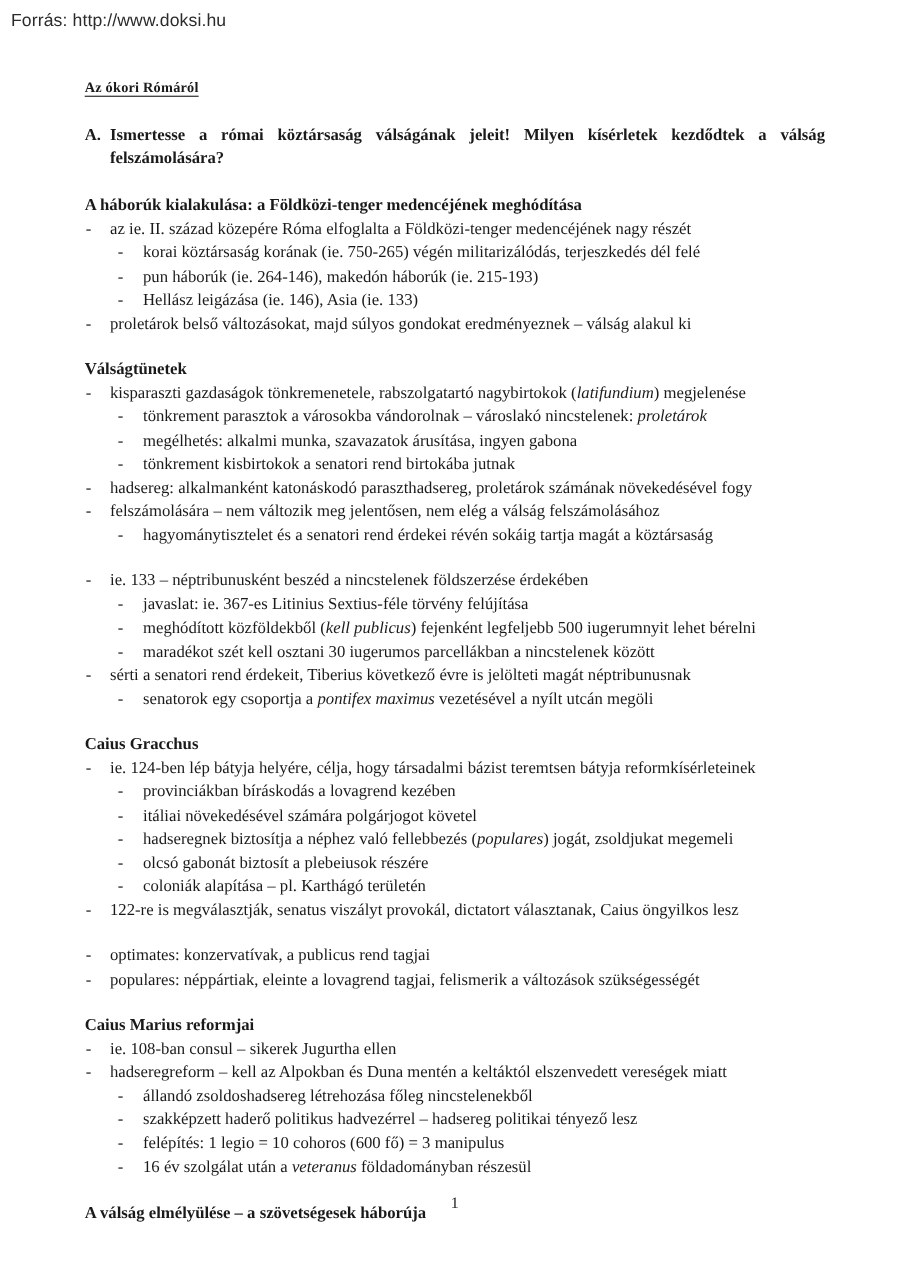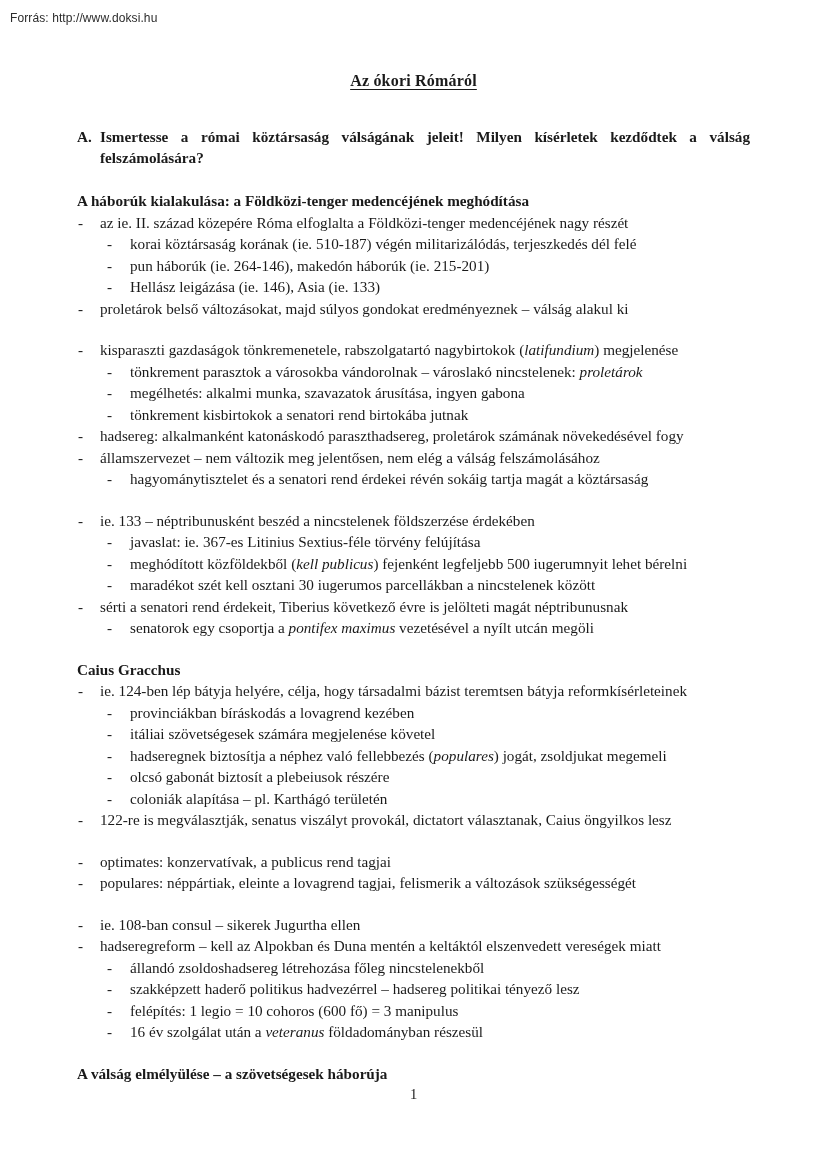--- a/index.html
+++ b/index.html
@@ -18,38 +18,38 @@
   .page {
     position: absolute;
     inset: 0;
     background: #ffffff;
   }
   .source-header {
     position: absolute;
     top: 11px;
     left: 10px;
     font-family: "Liberation Sans", "DejaVu Sans", sans-serif;
-    font-size: 12px;
+    font-size: 16px;
     color: #2b2b2b;
     letter-spacing: 0.1px;
     white-space: nowrap;
   }
   .content {
     position: absolute;
     left: 77px;
     top: 72px;
     width: 673px;
   }
   .doc-title {
-    text-align: center;
-    font-size: 16px;
+    text-align: left;
+    font-size: 13px;
     font-weight: bold;
     text-decoration: underline;
     text-underline-offset: 3px;
-    margin: 0 0 36px 0;
+    margin: 0 0 24px 0;
     letter-spacing: 0.2px;
   }
   .question {
     display: flex;
     align-items: flex-start;
     font-weight: bold;
     font-size: 15.2px;
     line-height: 21px;
     margin-bottom: 22px;
   }
@@ -141,39 +141,40 @@
           <div class="section-heading">A háborúk kialakulása: a Földközi-tenger medencéjének meghódítása</div>
           <ul class="lvl1">
             <li class="item">
               <span class="dash">-</span>
               <span class="itxt">az ie. II. század közepére Róma elfoglalta a Földközi-tenger medencéjének nagy részét</span>
             </li>
             <li class="lvl2wrap">
               <ul class="lvl2">
                 <li class="item">
                   <span class="dash">-</span>
-                  <span class="itxt">korai köztársaság korának (ie. 510-187) végén militarizálódás, terjeszkedés dél felé</span>
-                </li>
-                <li class="item">
-                  <span class="dash">-</span>
-                  <span class="itxt">pun háborúk (ie. 264-146), makedón háborúk (ie. 215-201)</span>
+                  <span class="itxt">korai köztársaság korának (ie. 750-265) végén militarizálódás, terjeszkedés dél felé</span>
+                </li>
+                <li class="item">
+                  <span class="dash">-</span>
+                  <span class="itxt">pun háborúk (ie. 264-146), makedón háborúk (ie. 215-193)</span>
                 </li>
                 <li class="item">
                   <span class="dash">-</span>
                   <span class="itxt">Hellász leigázása (ie. 146), Asia (ie. 133)</span>
                 </li>
               </ul>
             </li>
             <li class="item">
               <span class="dash">-</span>
               <span class="itxt">proletárok belső változásokat, majd súlyos gondokat eredményeznek – válság alakul ki</span>
             </li>
           </ul>
         </div>
         <div class="section">
+          <div class="section-heading">Válságtünetek</div>
           <ul class="lvl1">
             <li class="item">
               <span class="dash">-</span>
               <span class="itxt">kisparaszti gazdaságok tönkremenetele, rabszolgatartó nagybirtokok (<i>latifundium</i>) megjelenése</span>
             </li>
             <li class="lvl2wrap">
               <ul class="lvl2">
                 <li class="item">
                   <span class="dash">-</span>
                   <span class="itxt">tönkrement parasztok a városokba vándorolnak – városlakó nincstelenek: <i>proletárok</i></span>
@@ -187,21 +188,21 @@
                   <span class="itxt">tönkrement kisbirtokok a senatori rend birtokába jutnak</span>
                 </li>
               </ul>
             </li>
             <li class="item">
               <span class="dash">-</span>
               <span class="itxt">hadsereg: alkalmanként katonáskodó paraszthadsereg, proletárok számának növekedésével fogy</span>
             </li>
             <li class="item">
               <span class="dash">-</span>
-              <span class="itxt">államszervezet – nem változik meg jelentősen, nem elég a válság felszámolásához</span>
+              <span class="itxt">felszámolására – nem változik meg jelentősen, nem elég a válság felszámolásához</span>
             </li>
             <li class="lvl2wrap">
               <ul class="lvl2">
                 <li class="item">
                   <span class="dash">-</span>
                   <span class="itxt">hagyománytisztelet és a senatori rend érdekei révén sokáig tartja magát a köztársaság</span>
                 </li>
               </ul>
             </li>
           </ul>
@@ -250,21 +251,21 @@
               <span class="itxt">ie. 124-ben lép bátyja helyére, célja, hogy társadalmi bázist teremtsen bátyja reformkísérleteinek</span>
             </li>
             <li class="lvl2wrap">
               <ul class="lvl2">
                 <li class="item">
                   <span class="dash">-</span>
                   <span class="itxt">provinciákban bíráskodás a lovagrend kezében</span>
                 </li>
                 <li class="item">
                   <span class="dash">-</span>
-                  <span class="itxt">itáliai szövetségesek számára megjelenése követel</span>
+                  <span class="itxt">itáliai növekedésével számára polgárjogot követel</span>
                 </li>
                 <li class="item">
                   <span class="dash">-</span>
                   <span class="itxt">hadseregnek biztosítja a néphez való fellebbezés (<i>populares</i>) jogát, zsoldjukat megemeli</span>
                 </li>
                 <li class="item">
                   <span class="dash">-</span>
                   <span class="itxt">olcsó gabonát biztosít a plebeiusok részére</span>
                 </li>
                 <li class="item">
@@ -285,20 +286,21 @@
               <span class="dash">-</span>
               <span class="itxt">optimates: konzervatívak, a publicus rend tagjai</span>
             </li>
             <li class="item">
               <span class="dash">-</span>
               <span class="itxt">populares: néppártiak, eleinte a lovagrend tagjai, felismerik a változások szükségességét</span>
             </li>
           </ul>
         </div>
         <div class="section">
+          <div class="section-heading">Caius Marius reformjai</div>
           <ul class="lvl1">
             <li class="item">
               <span class="dash">-</span>
               <span class="itxt">ie. 108-ban consul – sikerek Jugurtha ellen</span>
             </li>
             <li class="item">
               <span class="dash">-</span>
               <span class="itxt">hadseregreform – kell az Alpokban és Duna mentén a keltáktól elszenvedett vereségek miatt</span>
             </li>
             <li class="lvl2wrap">

